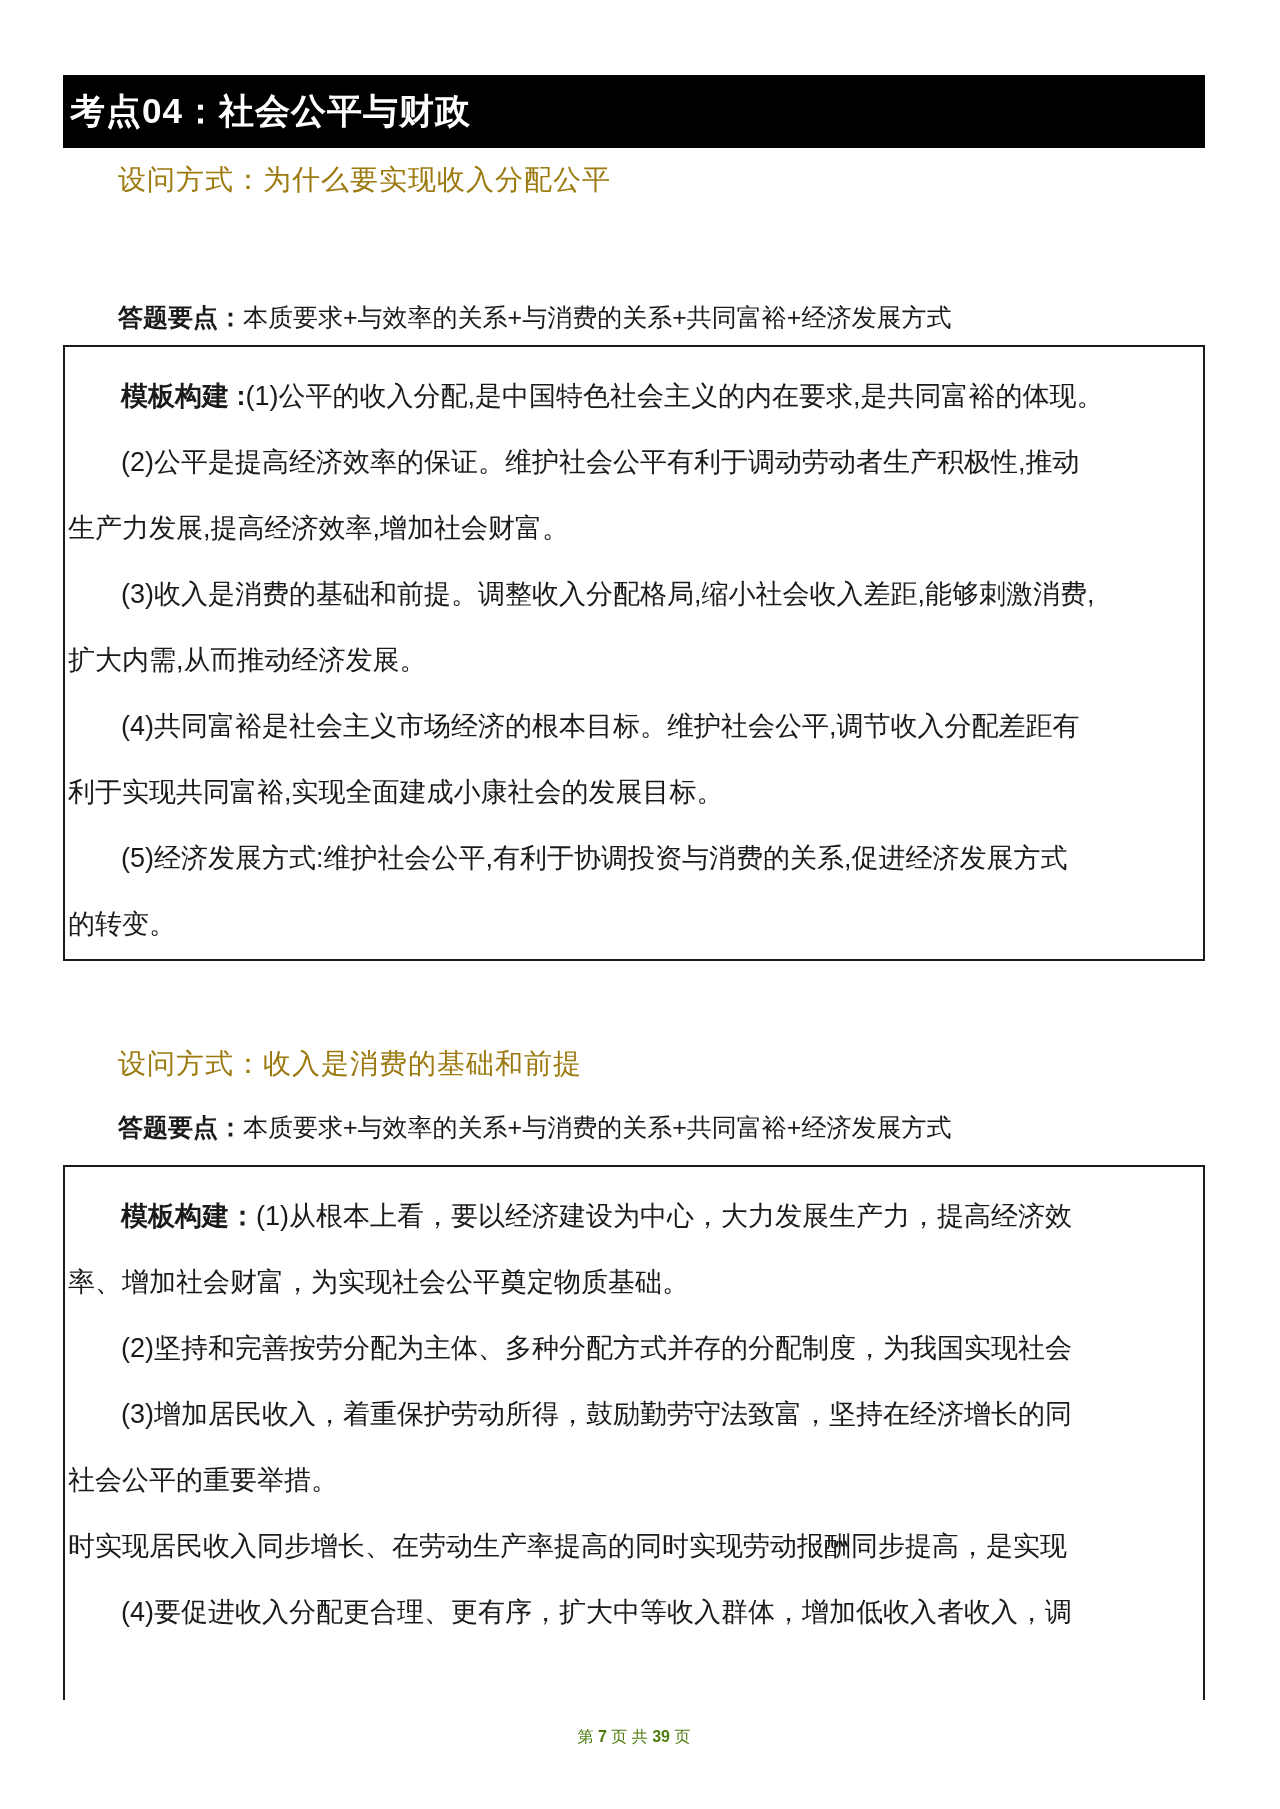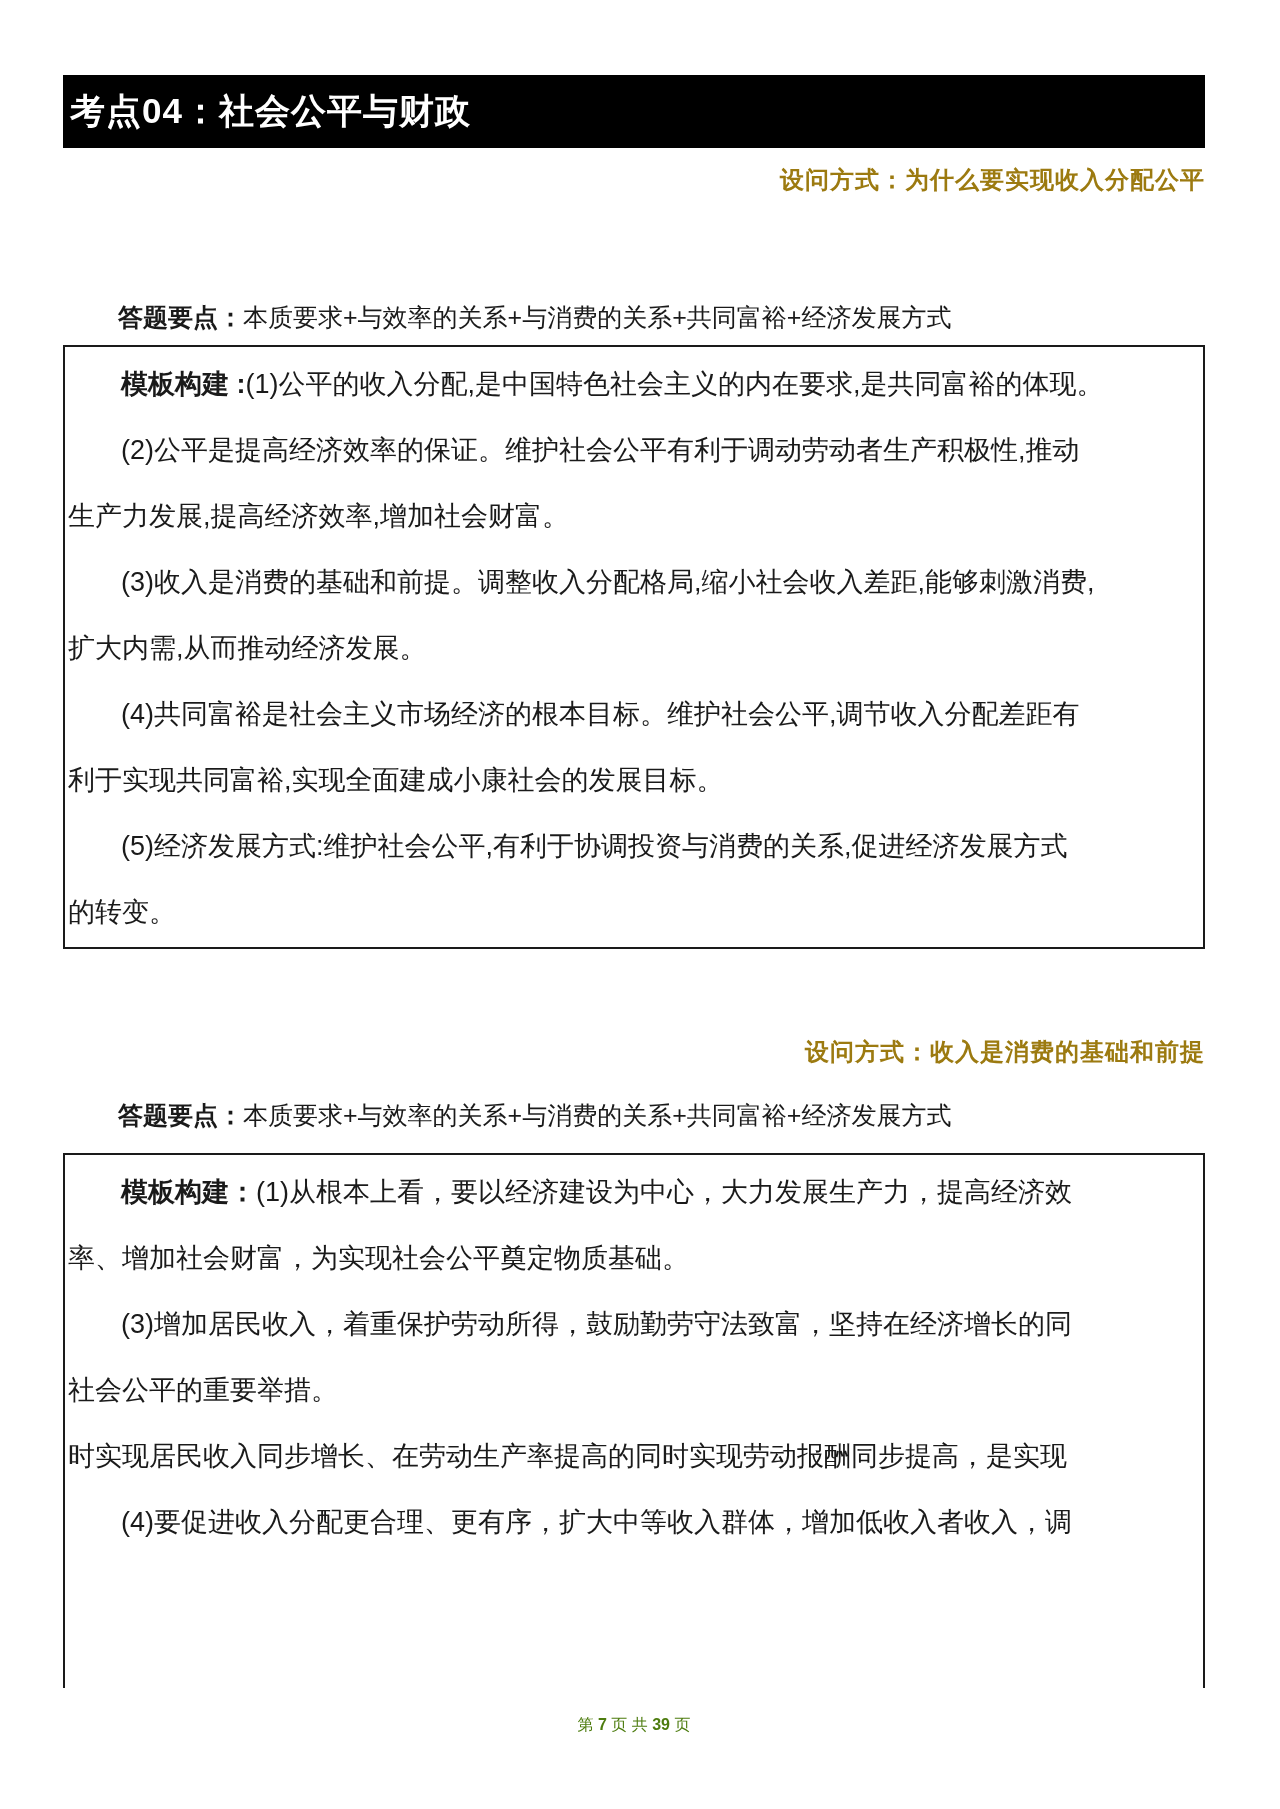--- a/index.html
+++ b/index.html
@@ -23,42 +23,41 @@
   }
   .title-text {
     color: #ffffff;
     font-size: 35px;
     font-weight: bold;
     letter-spacing: 1px;
   }
 
   .q-heading {
     margin: 17px 0 0 55px;
-    font-size: 24px;
+    font-size: 28px;
     line-height: 30px;
-    font-weight: bold;
+    font-weight: normal;
     color: #9c7a10;
     letter-spacing: 1px;
-    text-align: right;
   }
   .q-heading.second { margin-top: 88px; }
 
   .answer-line {
     margin: 102px 0 0 55px;
     font-size: 25px;
     line-height: 40px;
     white-space: nowrap;
   }
   .answer-line.second { margin-top: 28px; }
   .answer-label { font-weight: bold; }
 
   .t-box {
     margin-top: 8px;
     border: 2px solid #1a1a1a;
-    padding: 4px 0 2px 0;
+    padding: 16px 0 2px 0;
   }
   .t-box.clipped {
     margin-top: 18px;
     border-bottom: none;
     height: 535px;
     overflow: hidden;
   }
   .t-box p {
     margin: 0;
     padding-left: 3px;
@@ -108,20 +107,21 @@
 
   <div class="q-heading second">设问方式：收入是消费的基础和前提</div>
 
   <div class="answer-line second">
     <span class="answer-label">答题要点：</span><span>本质要求+与效率的关系+与消费的关系+共同富裕+经济发展方式</span>
   </div>
 
   <div class="t-box clipped">
     <p class="indent"><span class="t-label">模板构建：</span><span>(1)从根本上看，要以经济建设为中心，大力发展生产力，提高经济效</span></p>
     <p>率、增加社会财富，为实现社会公平奠定物质基础。</p>
+    <p class="indent">(2)坚持和完善按劳分配为主体、多种分配方式并存的分配制度，为我国实现社会</p>
     <p class="indent">(3)增加居民收入，着重保护劳动所得，鼓励勤劳守法致富，坚持在经济增长的同</p>
     <p>社会公平的重要举措。</p>
     <p>时实现居民收入同步增长、在劳动生产率提高的同时实现劳动报酬同步提高，是实现</p>
     <p class="indent">(4)要促进收入分配更合理、更有序，扩大中等收入群体，增加低收入者收入，调</p>
   </div>
 
   <div class="footer">
     <span>第 </span><span class="num">7</span><span> 页 共 </span><span class="num">39</span><span> 页</span>
   </div>
 

